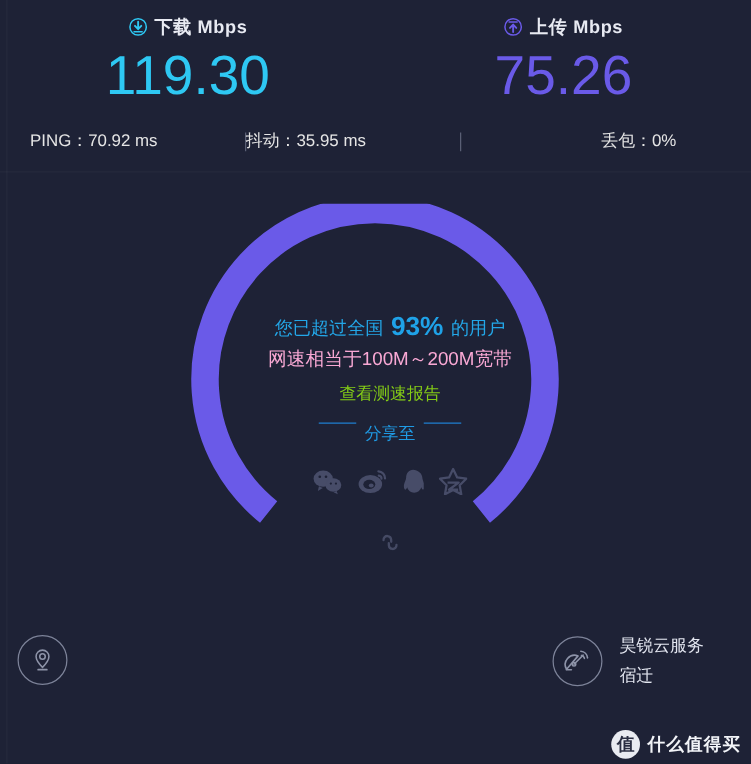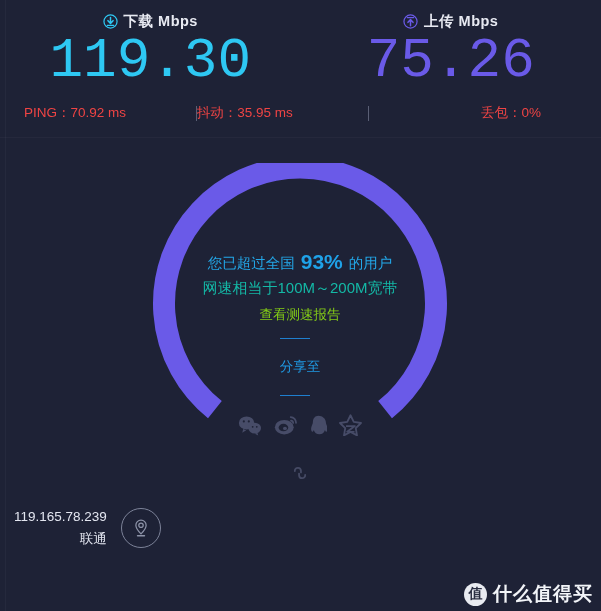--- a/index.html
+++ b/index.html
@@ -18,45 +18,45 @@
   .hdr-divider { position:absolute; left:0; top:137px; width:601px; height:1px;
                  background:rgba(255,255,255,0.03); }
 
   
   .speeds { position:absolute; left:0; top:10px; width:601px; height:85px;
             display:flex; }
   .speed-col { width:50%; display:flex; flex-direction:column; align-items:center; }
   .speed-head { display:flex; align-items:center; gap:6px; height:22px; }
   .speed-head .lbl { font-size:14.5px; font-weight:bold; color:#e8eaf2; letter-spacing:.5px; }
   .ico-dl svg, .ico-ul svg { display:block; }
-  .speed-val { font-size:56px; line-height:58px; font-weight:300;
-               letter-spacing:0px; font-family:Liberation Mono, monospace; }
+  .speed-val { font-size:44px; line-height:58px; font-weight:300;
+               letter-spacing:0px; font-family:Liberation Sans, sans-serif; }
   .dl .speed-val { color:#2ec8f3; }
   .ul .speed-val { color:#6a5ae8; }
 
   
   .stats { position:absolute; left:0; top:100px; width:557px; height:26px;
-           display:flex; align-items:center; color:#ef4444; font-size:13.5px; }
+           display:flex; align-items:center; color:#e5e5e5; font-size:13.5px; }
   .stat { flex:1; white-space:nowrap; }
   .stat.first { text-align:left; padding-left:24px; }
   .stat.last  { text-align:right; padding-right:16px; }
   .vdiv { width:1px; height:15px; background:#5a5f75; flex:0 0 1px; }
 
   
   .gauge { position:absolute; left:150px; top:163px; width:300px; height:300px; }
   .gauge svg { display:block; }
 
   
-  .center { position:absolute; left:130px; top:250px; width:340px;
+  .center { position:absolute; left:142px; top:250px; width:340px;
             display:flex; flex-direction:column; align-items:center; }
   .line1 { font-size:14.5px; color:#23a7e8; line-height:24px; white-space:nowrap; }
   .line1 .pct { font-size:21px; font-weight:bold; color:#1fa2e8; vertical-align:-1px; padding:0 2px; }
-  .line2 { font-size:15px; color:#14b8a6; line-height:25px; white-space:nowrap; }
+  .line2 { font-size:15px; color:#f9a8d4; line-height:25px; white-space:nowrap; }
   .report { font-size:13.5px; color:#84cc16; line-height:30px; cursor:pointer; }
-  .share-row { display:flex; align-items:flex-start; gap:19px; margin-top:8px;flex-direction:column; }
+  .share-row { display:flex; align-items:flex-start; gap:7px; margin-top:8px; }
   .share-row .dash { width:30px; height:1px; background:#1f7fcf; }
   .share-row .txt { font-size:13.5px; color:#1f9ae4; }
   .social { display:flex; align-items:center; gap:12px; margin-top:18px; }
   .social span { display:block; cursor:pointer; }
   .linkicon { margin-top:22px; cursor:pointer; }
 
   
   .bottom { position:absolute; left:0; top:495px; width:601px; height:116px; }
   .b-left { position:absolute; left:14px; top:13px; display:flex; align-items:center; gap:14px; }
   .b-right { position:absolute; right:38px; top:13px; display:flex; align-items:center; gap:14px; }
@@ -64,21 +64,21 @@
   .txt2.ralign { text-align:left; }
   .txt2.lalign { text-align:right; }
   .circ { width:40px; height:40px; border-radius:50%; border:1px solid #7d8399;
           display:flex; align-items:center; justify-content:center; cursor:pointer; }
 
   
   .wm { position:absolute; right:8px; bottom:4px; display:flex; align-items:center; gap:6px; }
   .wm-badge { width:23px; height:23px; border-radius:50%; background:#e9ebf1; color:#2a2e42;
               font-size:14px; font-weight:bold; display:flex; align-items:center;
               justify-content:center; }
-  .wm-txt { font-size:19px; font-weight:bold; color:#f2f4f8; letter-spacing:1px; }
+  .wm-txt { font-size:14px; font-weight:bold; color:#f2f4f8; letter-spacing:1px; }
 </style>
 </head>
 <body>
 
 <div id="app">
 
   <div class="edge-line"></div>
   <div class="hdr-divider"></div>
 
   <div class="speeds">
@@ -189,34 +189,46 @@
           <path d="M9.5 6.5 a3.3 3.3 0 0 1 5 0 l0 0 a3.3 3.3 0 0 1 0 4.4 l-1.3 1.4"></path>
           <path d="M14.5 17.5 a3.3 3.3 0 0 1 -5 0 l0 0 a3.3 3.3 0 0 1 0 -4.4 l1.3 -1.4"></path>
         </g>
       </svg>
     </div>
   </div>
 
   <div class="bottom">
 
     <div class="b-left">
-      <div class="txt2 lalign">
-        <span>119.165.78.239</span>
-        <span>联通</span>
-      </div>
       <div class="circ">
         <svg width="22" height="22" viewBox="0 0 24 24">
           <path d="M12 3.4 c-3.1 0 -5.6 2.5 -5.6 5.6 c0 3.9 5.6 9.4 5.6 9.4
                    s5.6 -5.5 5.6 -9.4 c0 -3.1 -2.5 -5.6 -5.6 -5.6 Z" fill="none" stroke="#8d93a8" stroke-width="1.35"></path>
           <circle cx="12" cy="9" r="2.4" fill="none" stroke="#8d93a8" stroke-width="1.35"></circle>
           <path d="M8.2 20.4 L15.8 20.4" stroke="#8d93a8" stroke-width="1.5" stroke-linecap="round"></path>
         </svg>
       </div>
     </div>
 
+    <div class="b-right">
+      <div class="circ">
+        <svg width="23" height="23" viewBox="0 0 24 24">
+          <path d="M3.4 18.2 a7.8 7.8 0 0 1 9.6 -11.2 Z" fill="none" stroke="#8d93a8" stroke-width="1.35" stroke-linejoin="round"></path>
+          <circle cx="9.6" cy="14" r="1.5" fill="none" stroke="#8d93a8" stroke-width="1.2"></circle>
+          <path d="M9.6 14 L17.2 6.4" stroke="#8d93a8" stroke-width="1.35" stroke-linecap="round"></path>
+          <path d="M15.3 3.1 a6.2 6.2 0 0 1 5.6 5.6" fill="none" stroke="#8d93a8" stroke-width="1.35" stroke-linecap="round"></path>
+          <path d="M15.8 6.6 a3 3 0 0 1 2.5 2.5" fill="none" stroke="#8d93a8" stroke-width="1.3" stroke-linecap="round"></path>
+          <path d="M3.2 18.6 L7.4 18.6" stroke="#8d93a8" stroke-width="1.35" stroke-linecap="round"></path>
+        </svg>
+      </div>
+      <div class="txt2 ralign">
+        <span>昊锐云服务</span>
+        <span>宿迁</span>
+      </div>
+    </div>
 
   </div>
 
   <div class="wm">
     <span class="wm-badge">值</span>
     <span class="wm-txt">什么值得买</span>
   </div>
 
 </div>
 

